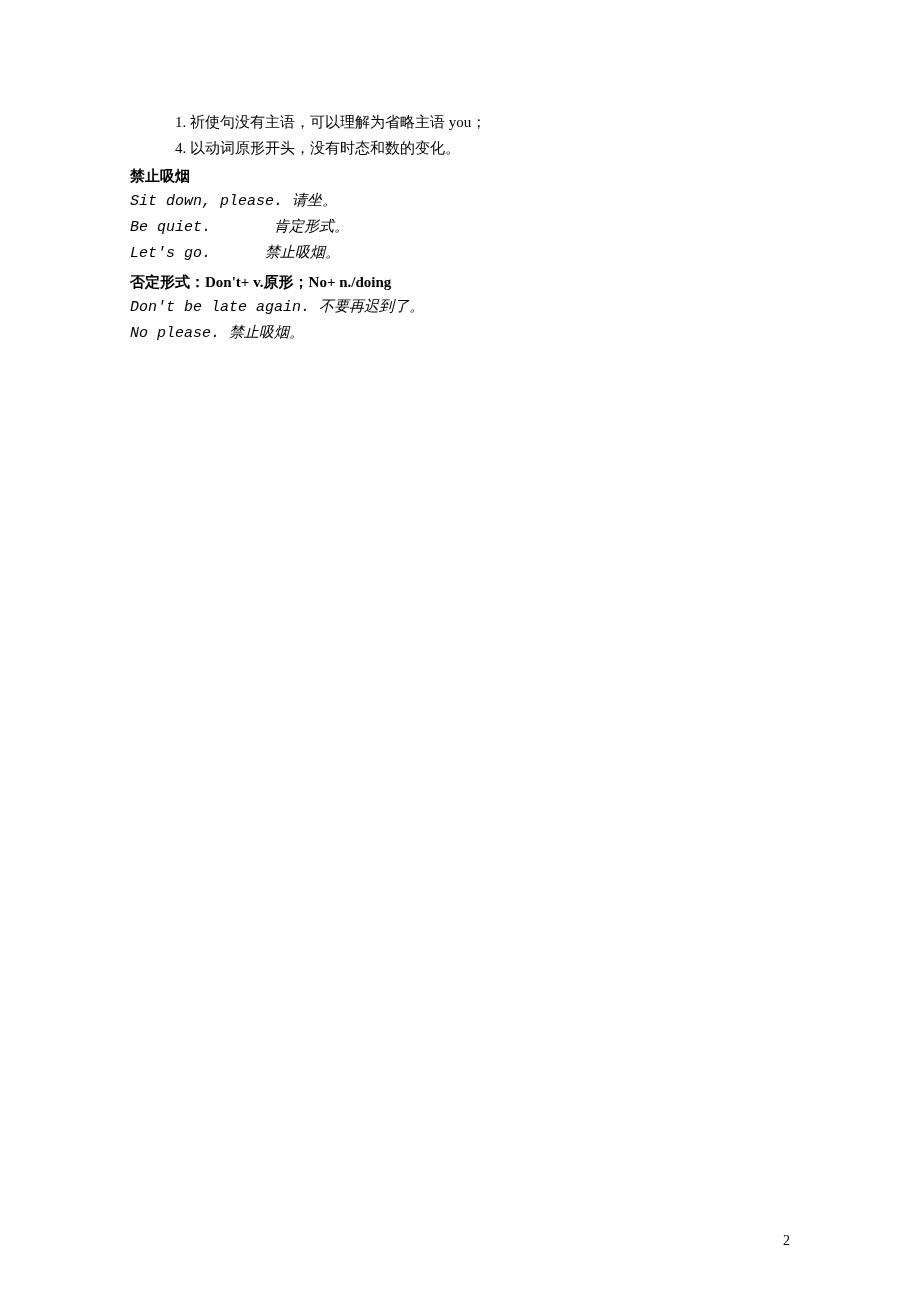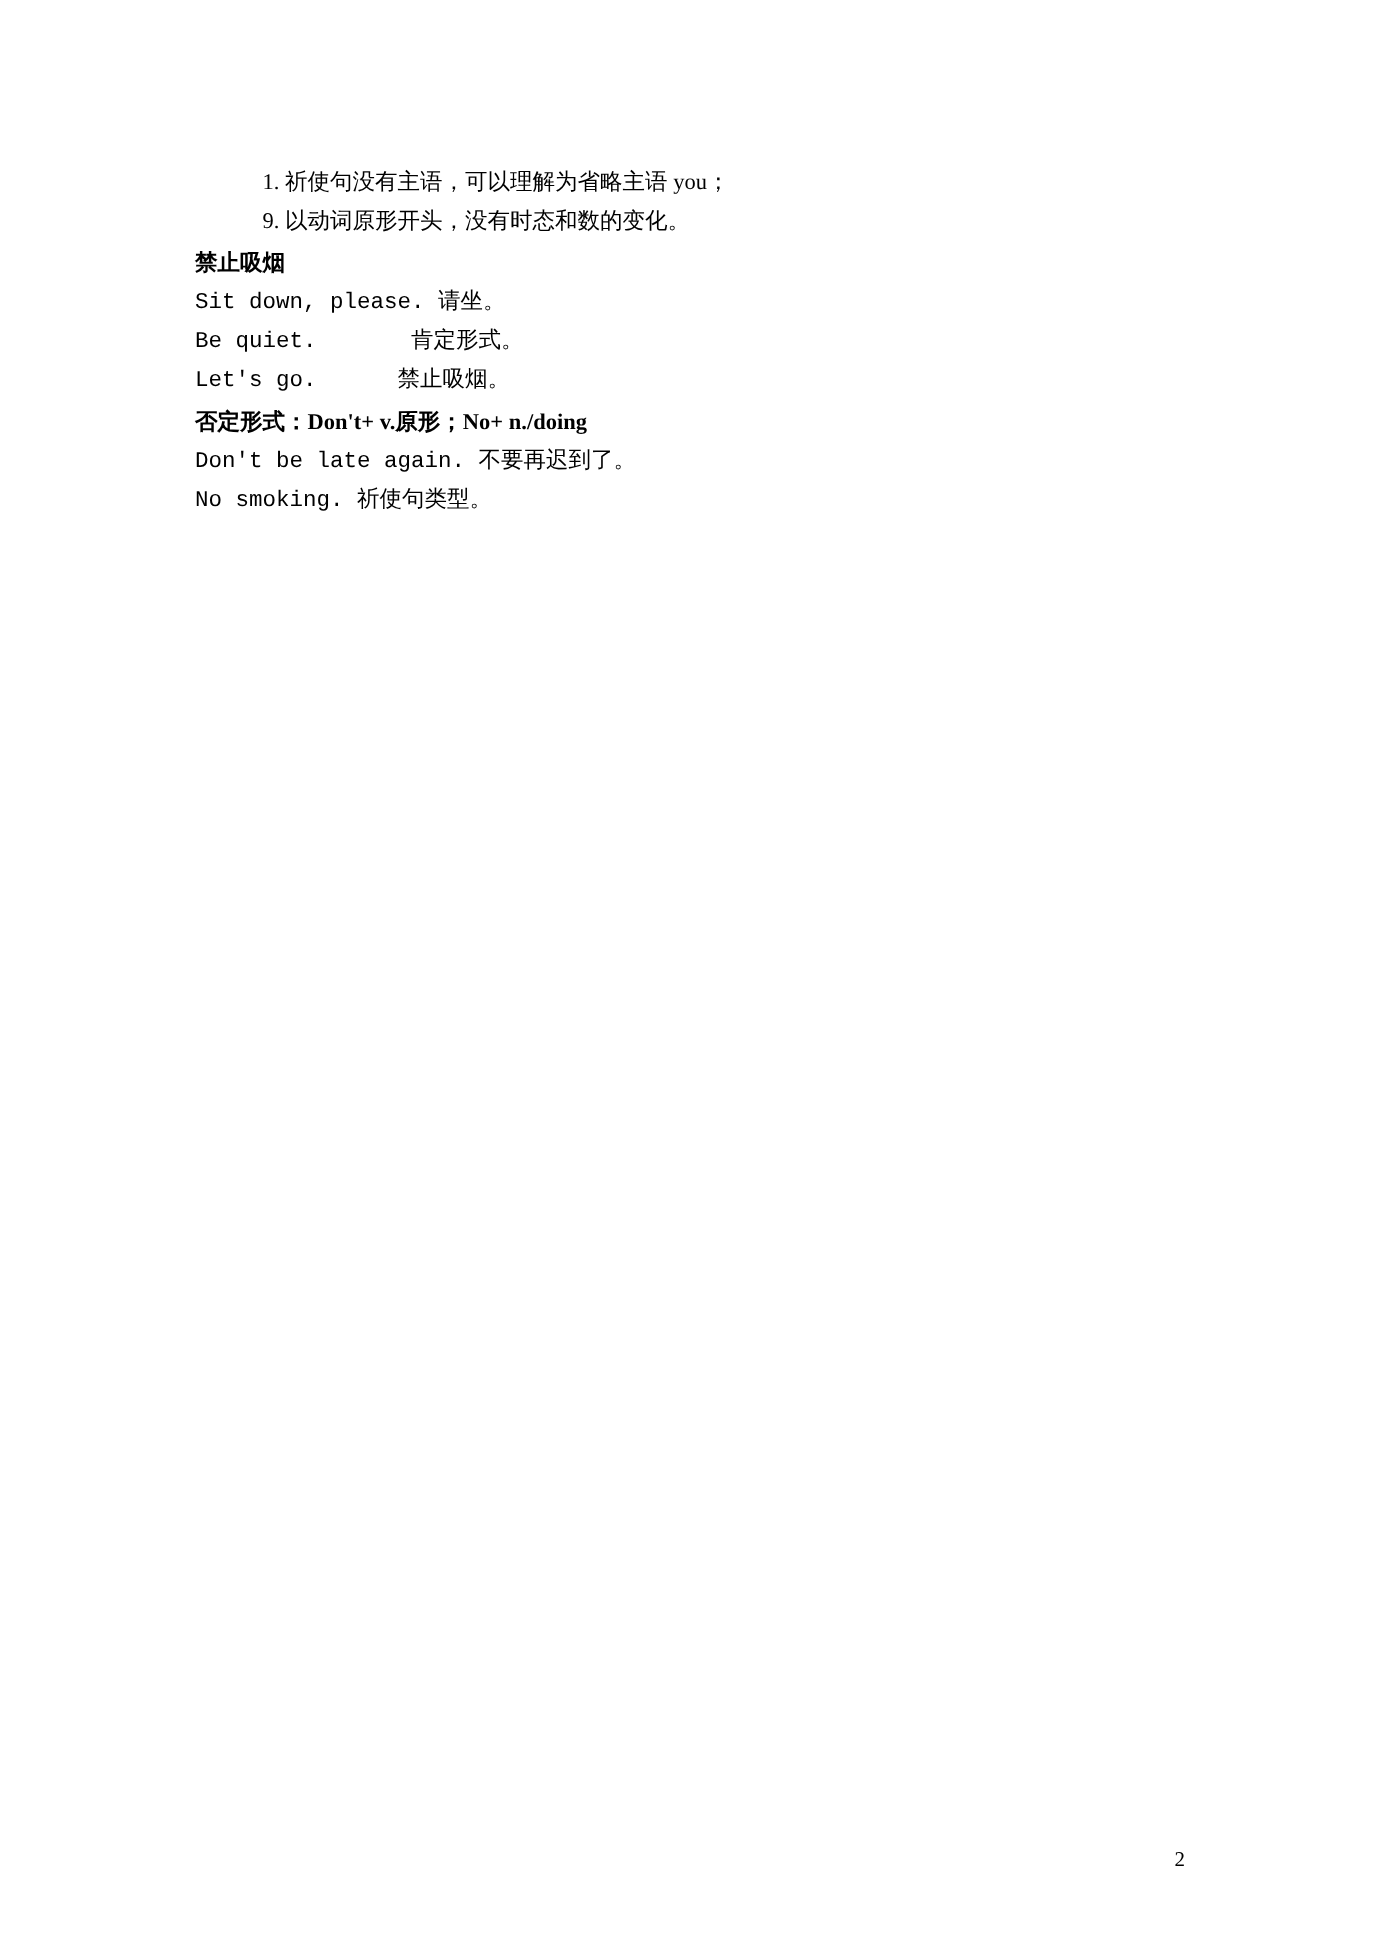--- a/index.html
+++ b/index.html
@@ -20,43 +20,44 @@
     padding-left: 45px;
     margin-bottom: 2px;
   }
   .bold {
     font-weight: bold;
     margin-top: 4px;
     margin-bottom: 2px;
   }
   .line {
     margin-bottom: 2px;
+    font-style: italic;
   }
   .mono {
     font-family: "SimSun", "宋体", "Courier New", monospace;
   }
   .footer {
     position: absolute;
     bottom: 50px;
     right: 130px;
     font-size: 14px;
   }
 </style>
 </head>
 <body>
 
 <div class="page">
   <div class="num-item">1.  祈使句没有主语，可以理解为省略主语 you；</div>
-  <div class="num-item">9. 以动词原形开头，没有时态和数的变化。</div>
+  <div class="num-item">4. 以动词原形开头，没有时态和数的变化。</div>
 
   <div class="bold">禁止吸烟</div>
 
   <div class="line mono" style="white-space: pre;">Sit down, please. 请坐。</div>
   <div class="line mono" style="white-space: pre;">Be quiet.       肯定形式。</div>
   <div class="line mono" style="white-space: pre;">Let's go.      禁止吸烟。</div>
 
   <div class="bold">否定形式：Don't+ v.原形；No+ n./doing</div>
 
   <div class="line mono">Don't be late again. 不要再迟到了。</div>
-  <div class="line mono">No smoking. 祈使句类型。</div>
+  <div class="line mono">No please. 禁止吸烟。</div>
 </div>
 
 <div class="footer">2</div>
 
 </body></html>

